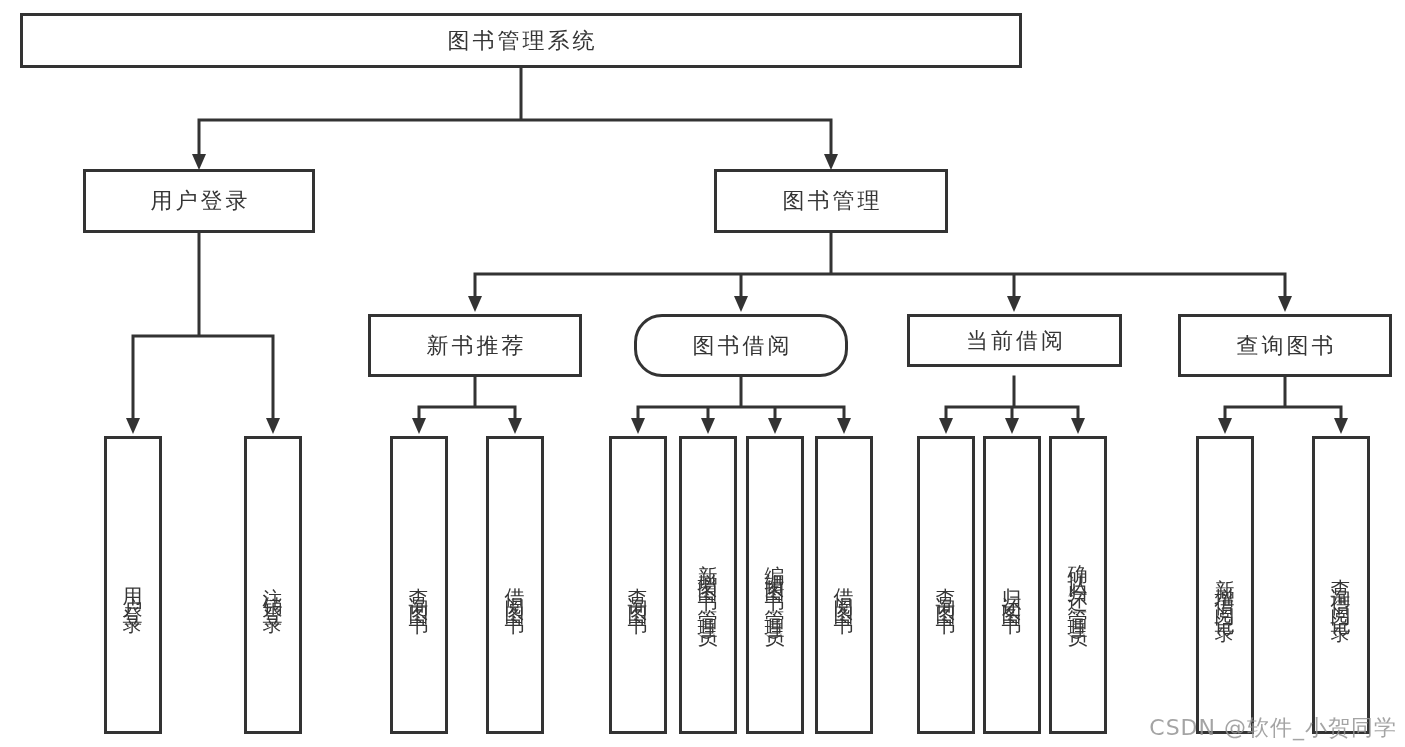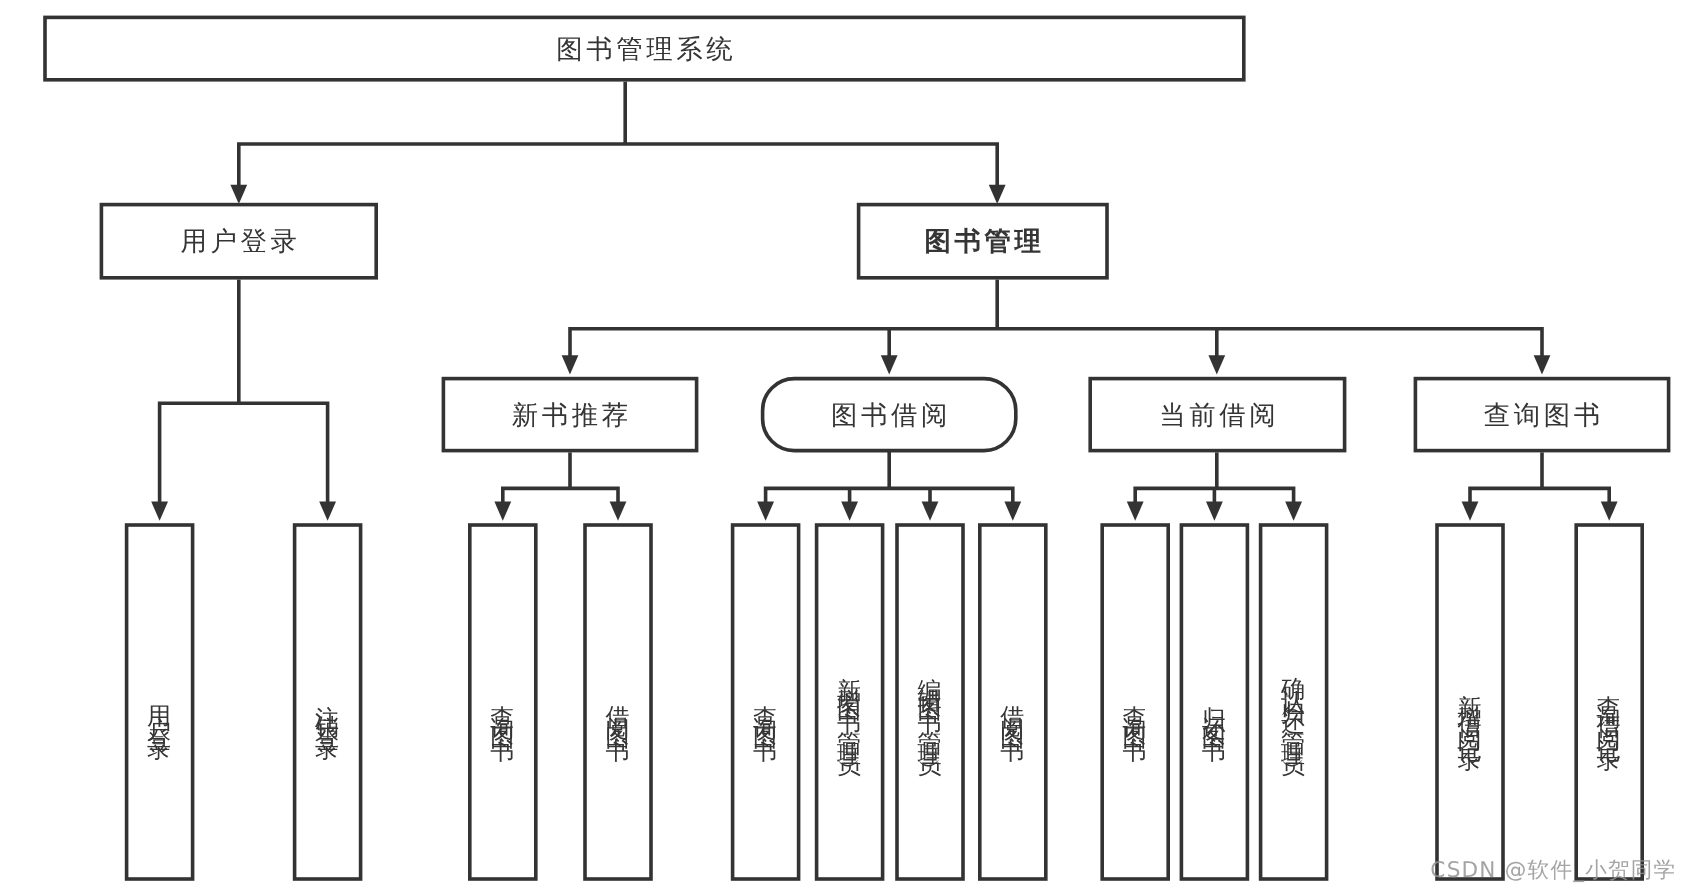--- a/index.html
+++ b/index.html
@@ -48,21 +48,21 @@
     letter-spacing: 9px;
     line-height: 1;
     margin-bottom: -9px; 
     white-space: nowrap;
   }
   .watermark {
     position: absolute;
     right: 8px;
     top: 713px;
     z-index: 2;
-    font-size: 18px;
+    font-size: 22px;
     letter-spacing: 1px;
     color: rgba(148, 148, 148, 0.85);
     white-space: nowrap;
   }
 </style>
 </head>
 <body>
 
 <div id="canvas">
 
@@ -99,38 +99,38 @@
       <polygon points="768,418 782,418 775,434"></polygon>
       <polygon points="837,418 851,418 844,434"></polygon>
       <polygon points="939,418 953,418 946,434"></polygon>
       <polygon points="1005,418 1019,418 1012,434"></polygon>
       <polygon points="1071,418 1085,418 1078,434"></polygon>
       <polygon points="1218,418 1232,418 1225,434"></polygon>
       <polygon points="1334,418 1348,418 1341,434"></polygon>
     </g>
   </svg>
 
-  <div class="node h-label" style="left:36px; top:13px; width:1002px; height:55px;">
+  <div class="node h-label" style="left:20px; top:13px; width:1002px; height:55px;">
     <span>图书管理系统</span>
   </div>
 
   <div class="node h-label" style="left:83px; top:169px; width:232px; height:64px;">
     <span>用户登录</span>
   </div>
-  <div class="node h-label" style="left:714px; top:169px; width:210px; height:64px;font-weight:bold;">
+  <div class="node h-label" style="left:714px; top:169px; width:234px; height:64px;">
     <span>图书管理</span>
   </div>
 
   <div class="node h-label" style="left:368px; top:314px; width:214px; height:63px;justify-content:center;">
     <span>新书推荐</span>
   </div>
   <div class="node h-label" style="left:634px; top:314px; width:214px; height:63px;border-radius:28px;">
     <span>图书借阅</span>
   </div>
-  <div class="node h-label" style="left:907px; top:314px; width:215px; height:63px;align-items:center;">
+  <div class="node h-label" style="left:907px; top:314px; width:215px; height:53px;align-items:center;">
     <span>当前借阅</span>
   </div>
   <div class="node h-label" style="left:1178px; top:314px; width:214px; height:63px;">
     <span>查询图书</span>
   </div>
 
   <div class="node leaf" style="left:104px; top:436px; width:58px; height:298px;">
     <span class="vtext">用户登录</span>
   </div>
   <div class="node leaf" style="left:244px; top:436px; width:58px; height:298px;">

